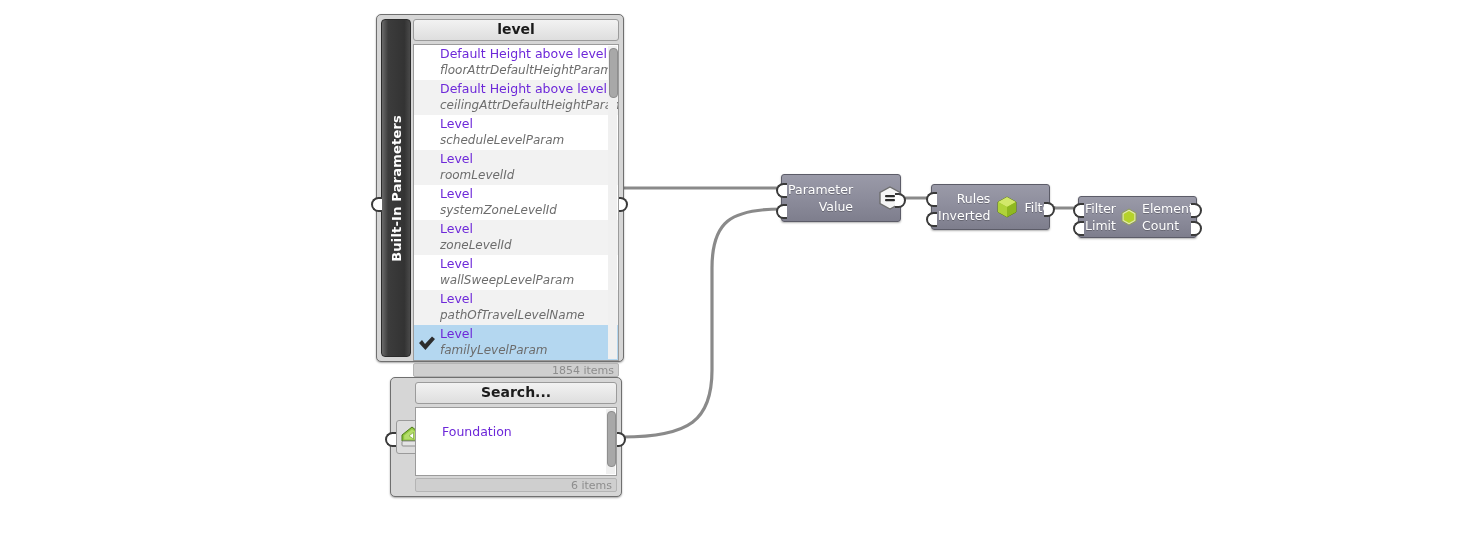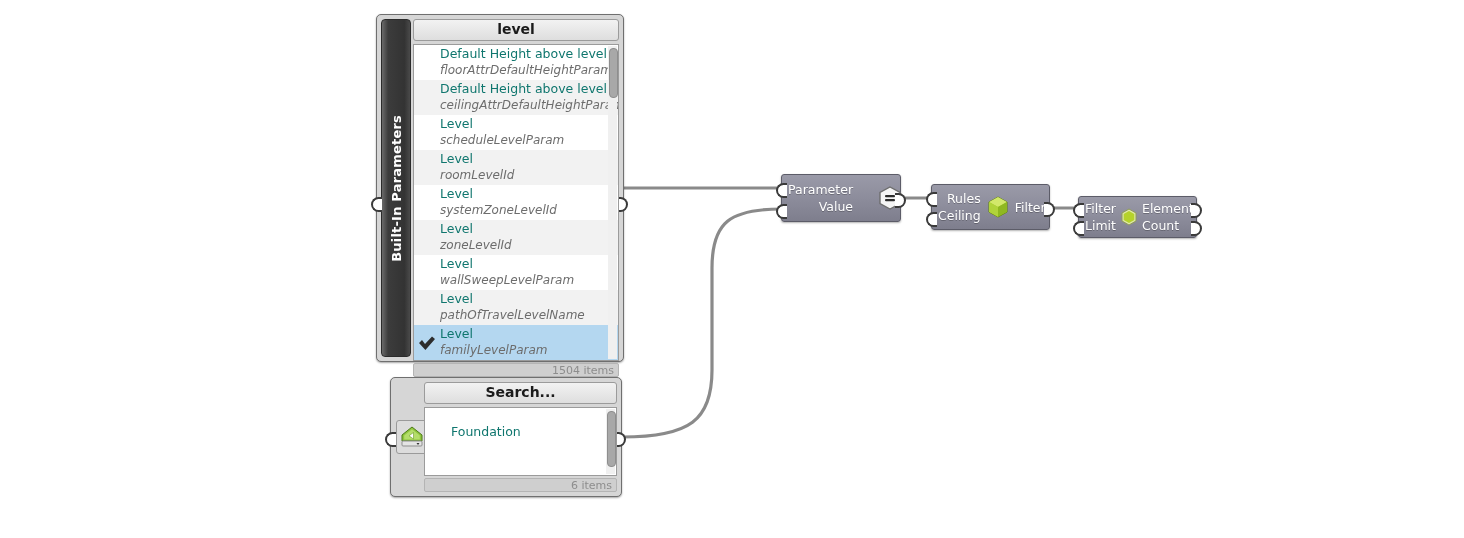--- a/index.html
+++ b/index.html
@@ -112,21 +112,21 @@
   .row {
     box-sizing: border-box;
     padding: 1px 0 2px 26px;
     position: relative;
     background: #ffffff;
   }
   .row.alt { background: #f2f2f2; }
   .row.sel { background: #b4d7f0; }
   .row .r1 {
     font-size: 12.5px;
-    color: #0f766e;
+    color: #6d28d9;
     line-height: 16px;
     white-space: nowrap;
   }
   .row .r2 {
     font-size: 12px;
     color: #6d6d6d;
     font-style: italic;
     line-height: 16px;
     white-space: nowrap;
   }
@@ -290,39 +290,39 @@
                 <path d="M2 10 L5 7 L8 11 L15 3.5 L18 6 L8.4 17 Z" fill="#2d2d2d"></path>
               </svg>
               <div class="r1">Level</div>
               <div class="r2">familyLevelParam</div>
             </div>
           </div>
         <div class="vscroll">
           <div class="vthumb" style="top:2px; height:48px;"></div>
         </div>
       </div>
-      <div class="panel-footer">1504 items</div>
+      <div class="panel-footer">1854 items</div>
     </div>
   </div>
 
   <div class="panel" id="searchPanel" style="left:390px; top:377px; width:232px; height:120px;">
 
     <div class="icontab">
       <svg width="24" height="24" viewBox="0 0 24 24">
         <path d="M12 2 L22 10 L22 16 L2 16 L2 10 Z" fill="#8fc63d" stroke="#4d7a18" stroke-width="1"></path>
         <path d="M12 4.2 L19.8 10.4 L19.8 14.4 L4.2 14.4 L4.2 10.4 Z" fill="#b4dd6a"></path>
         <path d="M13.5 7.5 L9 10.8 L13.5 14 Z" fill="#ffffff" stroke="#6b9a26" stroke-width=".6"></path>
         <rect x="2" y="16" width="20" height="5" rx="1" fill="#e4e4e4" stroke="#8d8d8d" stroke-width="1"></rect>
         <path d="M16.5 18 l3 0 l-1.5 2 Z" fill="#333"></path>
       </svg>
     </div>
     <div class="port left" style="top:54px;"></div>
     <div class="port right" style="top:54px; right:-5px;"></div>
 
-    <div class="panel-inner" style="margin-left:29px;">
+    <div class="panel-inner" style="margin-left:20px;">
       <div class="panel-title">Search...</div>
       <div class="list">
         <div id="searchRows">
             <div class="row single">
               <div class="r1">Foundation</div>
             </div>
           </div>
         <div class="vscroll">
           <div class="vthumb" style="top:2px; height:54px;"></div>
         </div>
@@ -352,21 +352,21 @@
     </div>
   </div>
 
   <div class="node" id="nodeFilter" style="left:931px; top:184px; width:119px; height:46px;">
     <div class="port left" style="top:7px;"></div>
     <div class="port left" style="top:27px;"></div>
     <div class="port right" style="top:17px;"></div>
 
     <div class="col in rightal" style="flex:1;">
       <span class="lbl">Rules</span>
-      <span class="lbl">Ceiling</span>
+      <span class="lbl">Inverted</span>
     </div>
     <div class="ico">
       <svg width="26" height="26" viewBox="0 0 26 26">
         <polygon points="13,3 22,8 22,18 13,23 4,18 4,8" fill="#9dc727" stroke="#5f7f12" stroke-width="1"></polygon>
         <polygon points="13,3 22,8 13,13 4,8" fill="#d2e86a"></polygon>
         <polygon points="13,13 22,8 22,18 13,23" fill="#8fb820"></polygon>
         <polygon points="13,13 4,8 4,18 13,23" fill="#b0d33a"></polygon>
       </svg>
     </div>
     <div class="col out">

